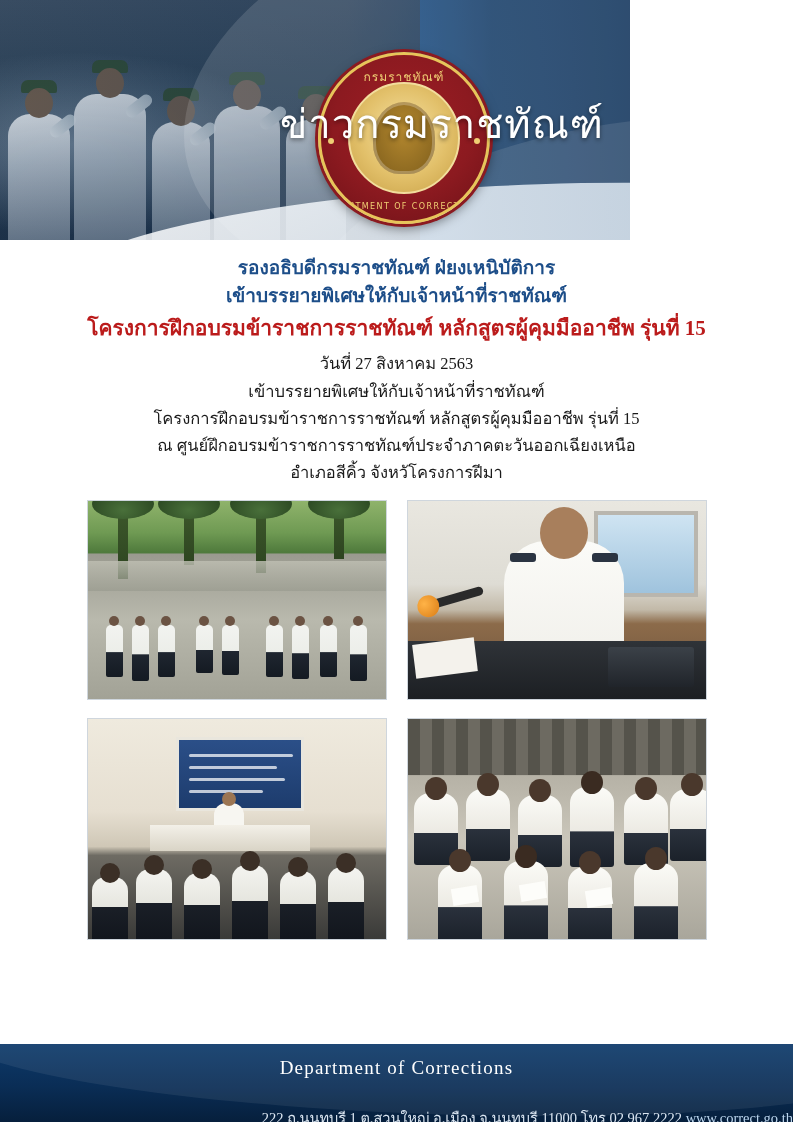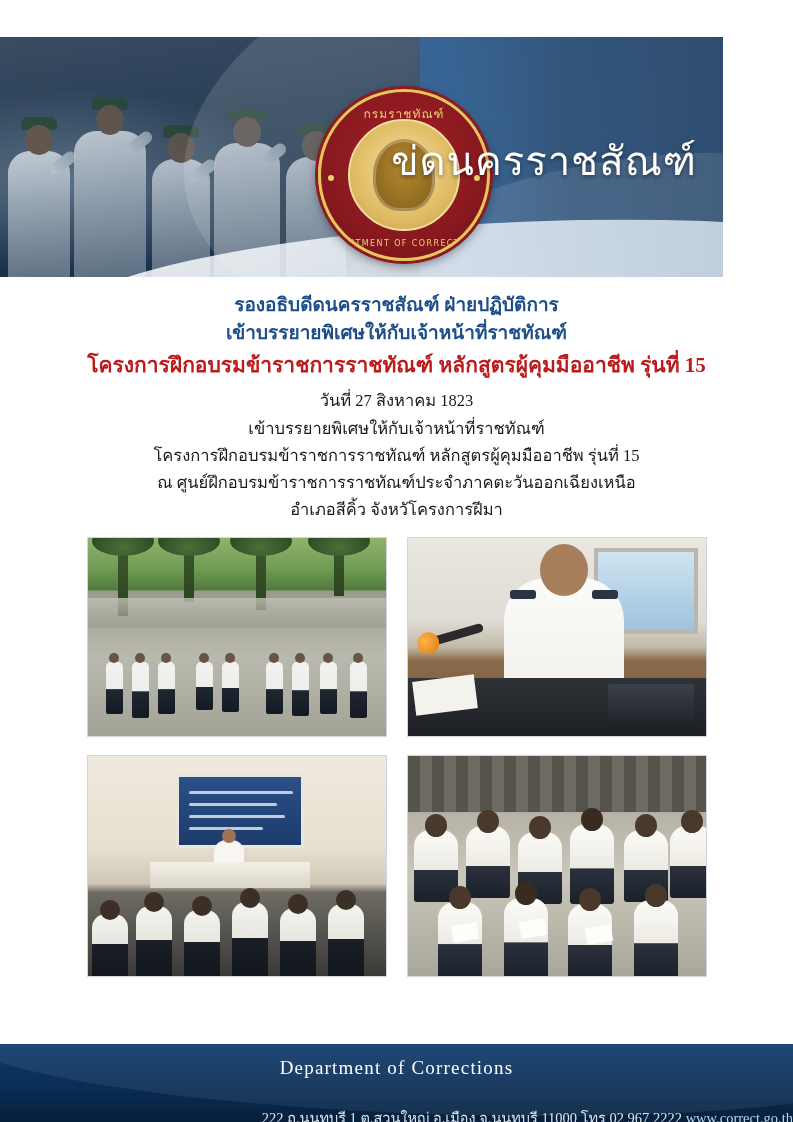--- a/index.html
+++ b/index.html
@@ -13,25 +13,24 @@
   .page {
     position: relative;
     width: 793px; height: 1122px;
     background: #ffffff;
     overflow: hidden;
   }
 
   
   .header {
     position: relative;
-    width: 723px;
+    width: 630px;
     height: 240px;
     background: linear-gradient(100deg, #0b2f57 0%, #15457c 34%, #1d5a9b 52%, #2f72b5 68%, #5a9ad3 86%, #8dbde6 100%);
     overflow: hidden;
-    margin-top: 37px;
   }
   .hdr-photo {
     position: absolute;
     left: 0; top: 0;
     width: 420px; height: 240px;
     background:
       radial-gradient(ellipse at 18% 60%, rgba(150,170,190,0.55) 0%, rgba(40,60,90,0.0) 45%),
       linear-gradient(180deg, #3b4e63 0%, #2c4257 40%, #1d3148 100%);
     overflow: hidden;
   }
@@ -374,31 +373,31 @@
     <div class="hdr-swoosh3"></div>
 
     <div class="seal">
       <div class="ring-txt-top">กรมราชทัณฑ์</div>
       <div class="seal-sep-l"></div>
       <div class="seal-sep-r"></div>
       <div class="inner"></div>
       <div class="ring-txt-bot">DEPARTMENT OF CORRECTIONS</div>
     </div>
 
-    <div class="hdr-title">ข่ดนครราชสัณฑ์</div>
+    <div class="hdr-title">ข่าวกรมราชทัณฑ์</div>
   </div>
 
   <div class="titleblock">
-    <div class="t-line1">รองอธิบดีดนครราชสัณฑ์ ฝ่ายปฏิบัติการ</div>
+    <div class="t-line1">รองอธิบดีกรมราชทัณฑ์ ฝ่ยงเหนิบัติการ</div>
     <div class="t-line2">เข้าบรรยายพิเศษให้กับเจ้าหน้าที่ราชทัณฑ์</div>
     <div class="t-line3">โครงการฝึกอบรมข้าราชการราชทัณฑ์ หลักสูตรผู้คุมมืออาชีพ รุ่นที่ 15</div>
   </div>
 
   <div class="bodytext">
-    <div class="date">วันที่ 27 สิงหาคม 1823</div>
+    <div class="date">วันที่ 27 สิงหาคม 2563</div>
     <div>เข้าบรรยายพิเศษให้กับเจ้าหน้าที่ราชทัณฑ์</div>
     <div>โครงการฝึกอบรมข้าราชการราชทัณฑ์ หลักสูตรผู้คุมมืออาชีพ รุ่นที่ 15</div>
     <div>ณ ศูนย์ฝึกอบรมข้าราชการราชทัณฑ์ประจำภาคตะวันออกเฉียงเหนือ</div>
     <div>อำเภอสีคิ้ว จังหวัโครงการฝีมา</div>
   </div>
 
   <div class="grid">
 
     <div class="photo p1">
       <div class="palm" style="left:30px;"></div>

